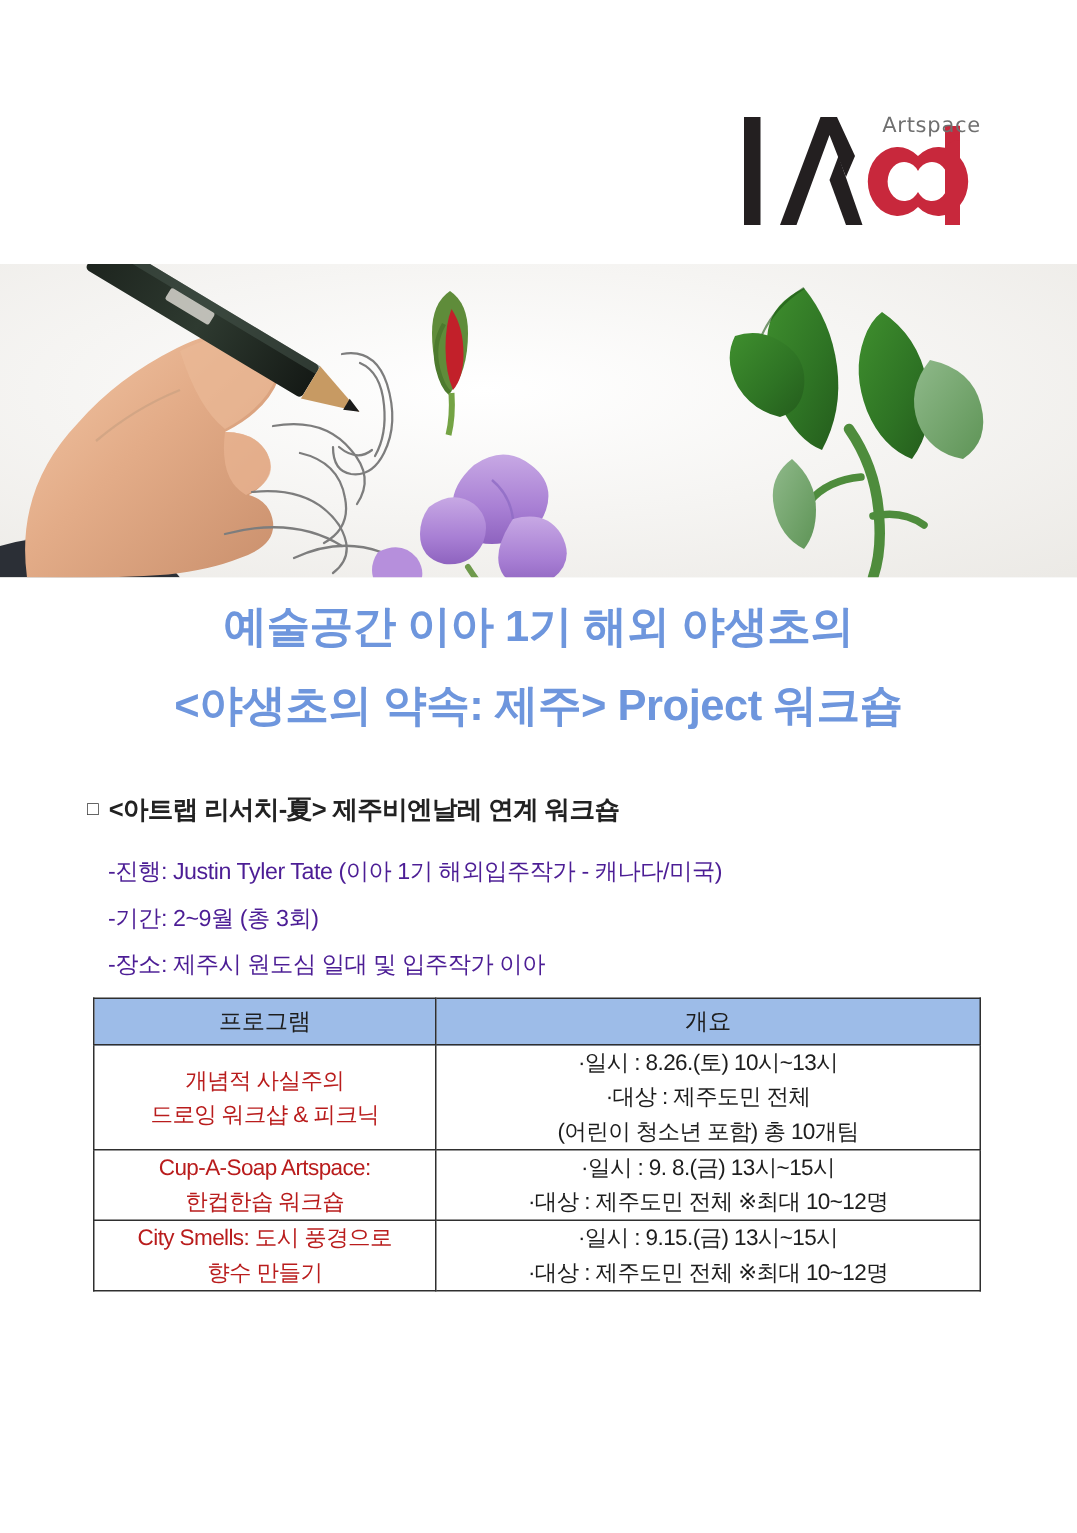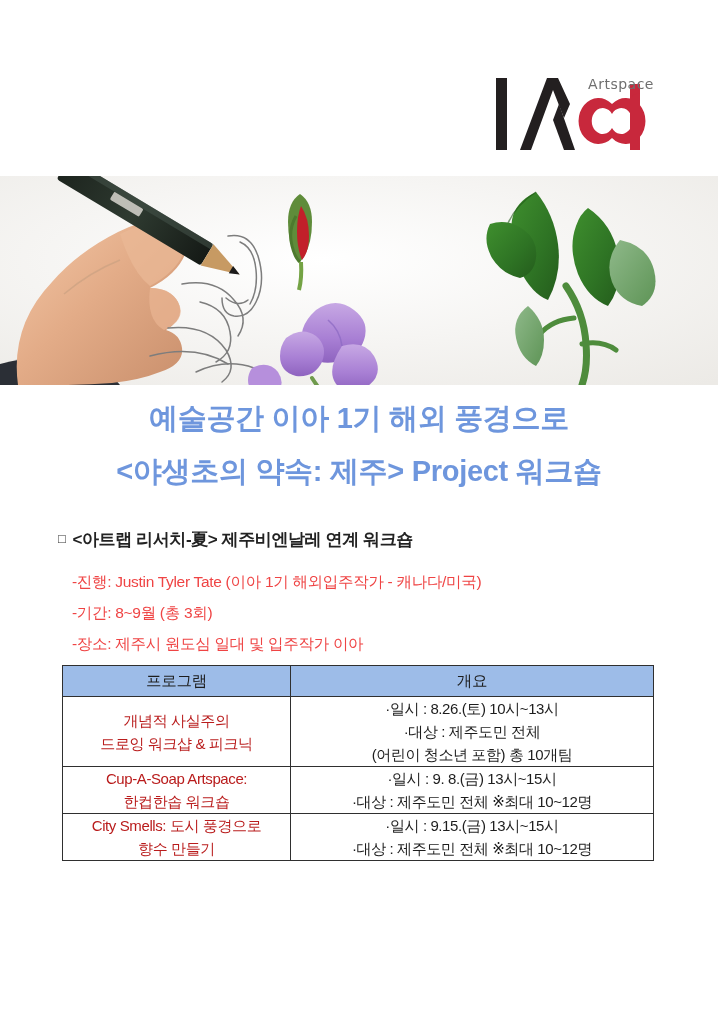--- a/index.html
+++ b/index.html
@@ -91,21 +91,21 @@
   
   .details {
     position: absolute;
     left: 72px;
     top: 566px;
     width: 600px;
   }
   .detail-line {
     font-size: 15.5px;
     line-height: 31px;
-    color: #ef4444;
+    color: #4c1d95;
     letter-spacing: -0.3px;
     white-space: nowrap;
   }
 
   
   .prog-table {
     position: absolute;
     left: 62px;
     top: 665px;
     width: 591px;
@@ -255,31 +255,31 @@
       <path d="M10 44 q16 -12 30 -2 q12 10 6 26 q-8 16 -26 14 q-16 -4 -16 -20 q0 -10 6 -18 z" fill="url(#violetG)"></path>
       <path d="M66 52 q22 -6 32 10 q10 18 -6 30 q-18 12 -32 -2 q-10 -14 6 -38 z" fill="url(#violetG)"></path>
       <path d="M-24 74 q16 -8 26 4 q8 12 -2 22 q-14 10 -24 -2 q-8 -12 0 -24 z" fill="#b68fdc"></path>
       <path d="M36 84 q14 22 26 28" fill="none" stroke="#6f9a4c" stroke-width="4" stroke-linecap="round"></path>
       <path d="M52 26 q12 10 14 26" fill="none" stroke="#8f6bc4" stroke-width="1.6" opacity="0.8"></path>
     </g>
   </svg>
 </div>
 
 <div class="title-wrap">
-  <div class="title-line">예술공간 이아 1기 해외 풍경으로</div>
+  <div class="title-line">예술공간 이아 1기 해외 야생초의</div>
   <div class="title-line">&lt;야생초의 약속: 제주&gt; Project 워크숍</div>
 </div>
 
 <div class="section-heading">
   <span class="bullet">□</span><span>&lt;아트랩 리서치-夏&gt; 제주비엔날레 연계 워크숍</span>
 </div>
 
 <div class="details">
   <div class="detail-line">-진행: Justin Tyler Tate (이아 1기 해외입주작가 - 캐나다/미국)</div>
-  <div class="detail-line">-기간: 8~9월 (총 3회)</div>
+  <div class="detail-line">-기간: 2~9월 (총 3회)</div>
   <div class="detail-line">-장소: 제주시 원도심 일대 및 입주작가 이아</div>
 </div>
 
 <table class="prog-table">
   <colgroup>
     <col class="col-prog">
     <col class="col-desc">
   </colgroup>
   <thead>
     <tr>

